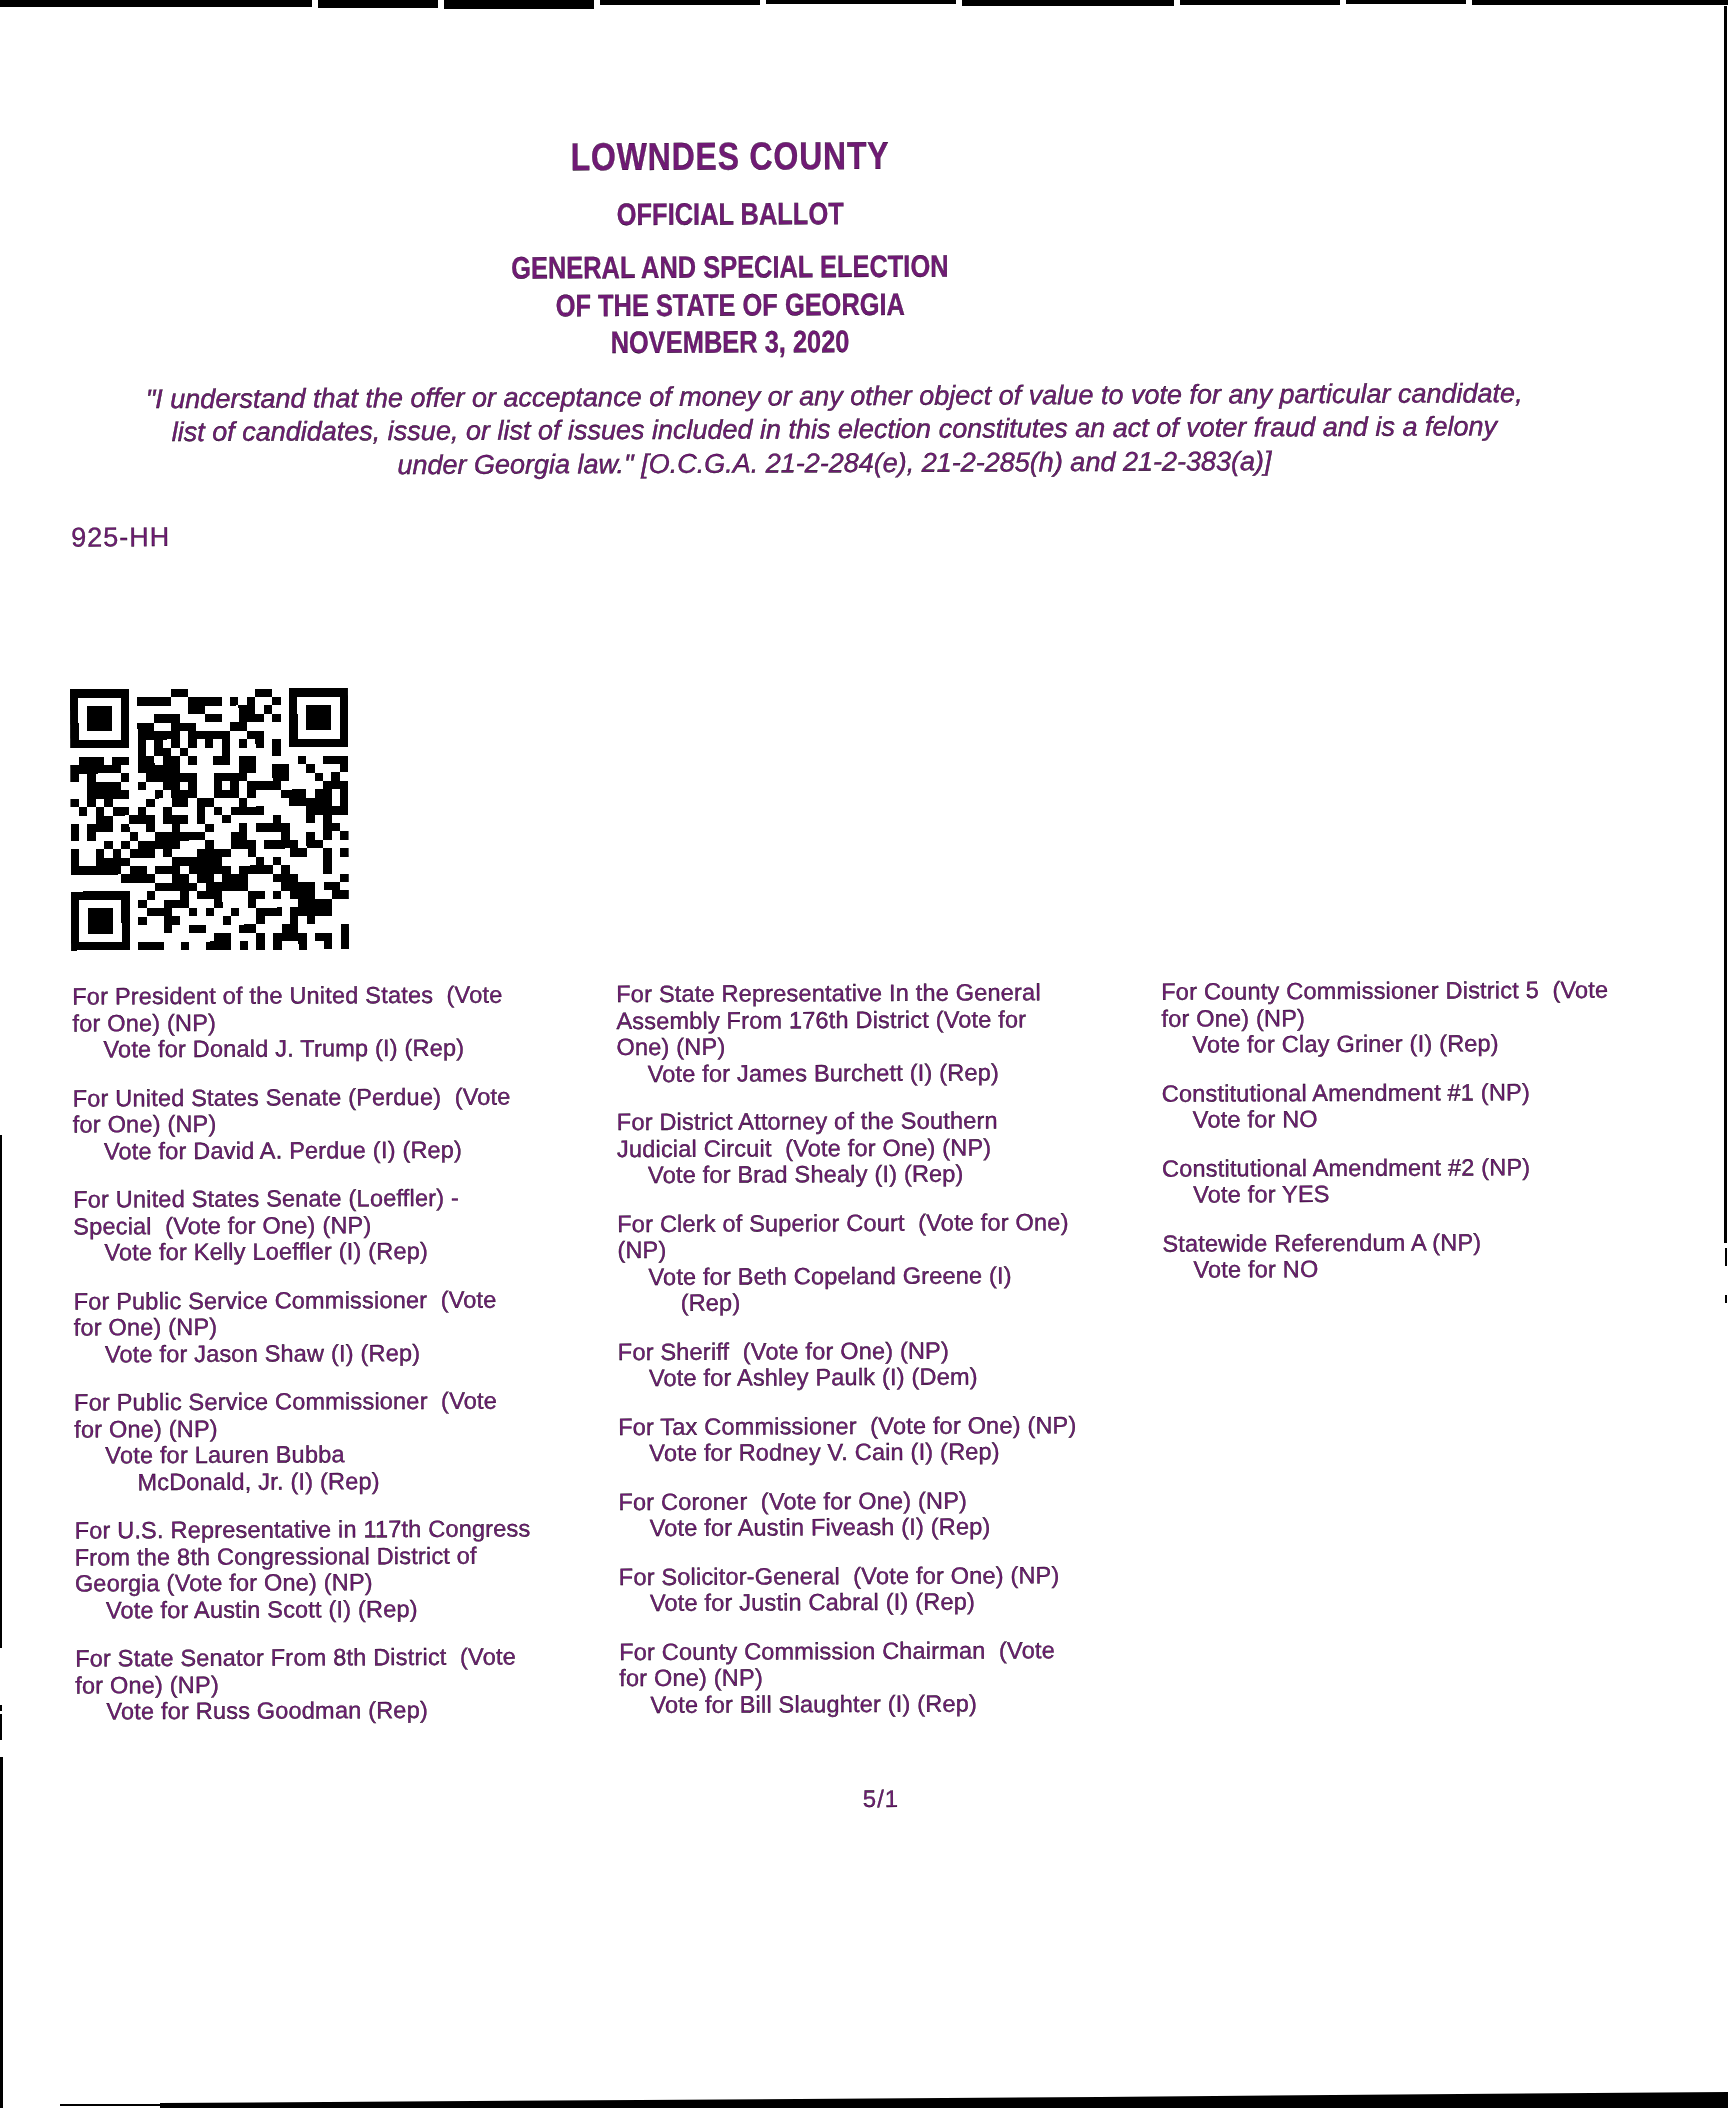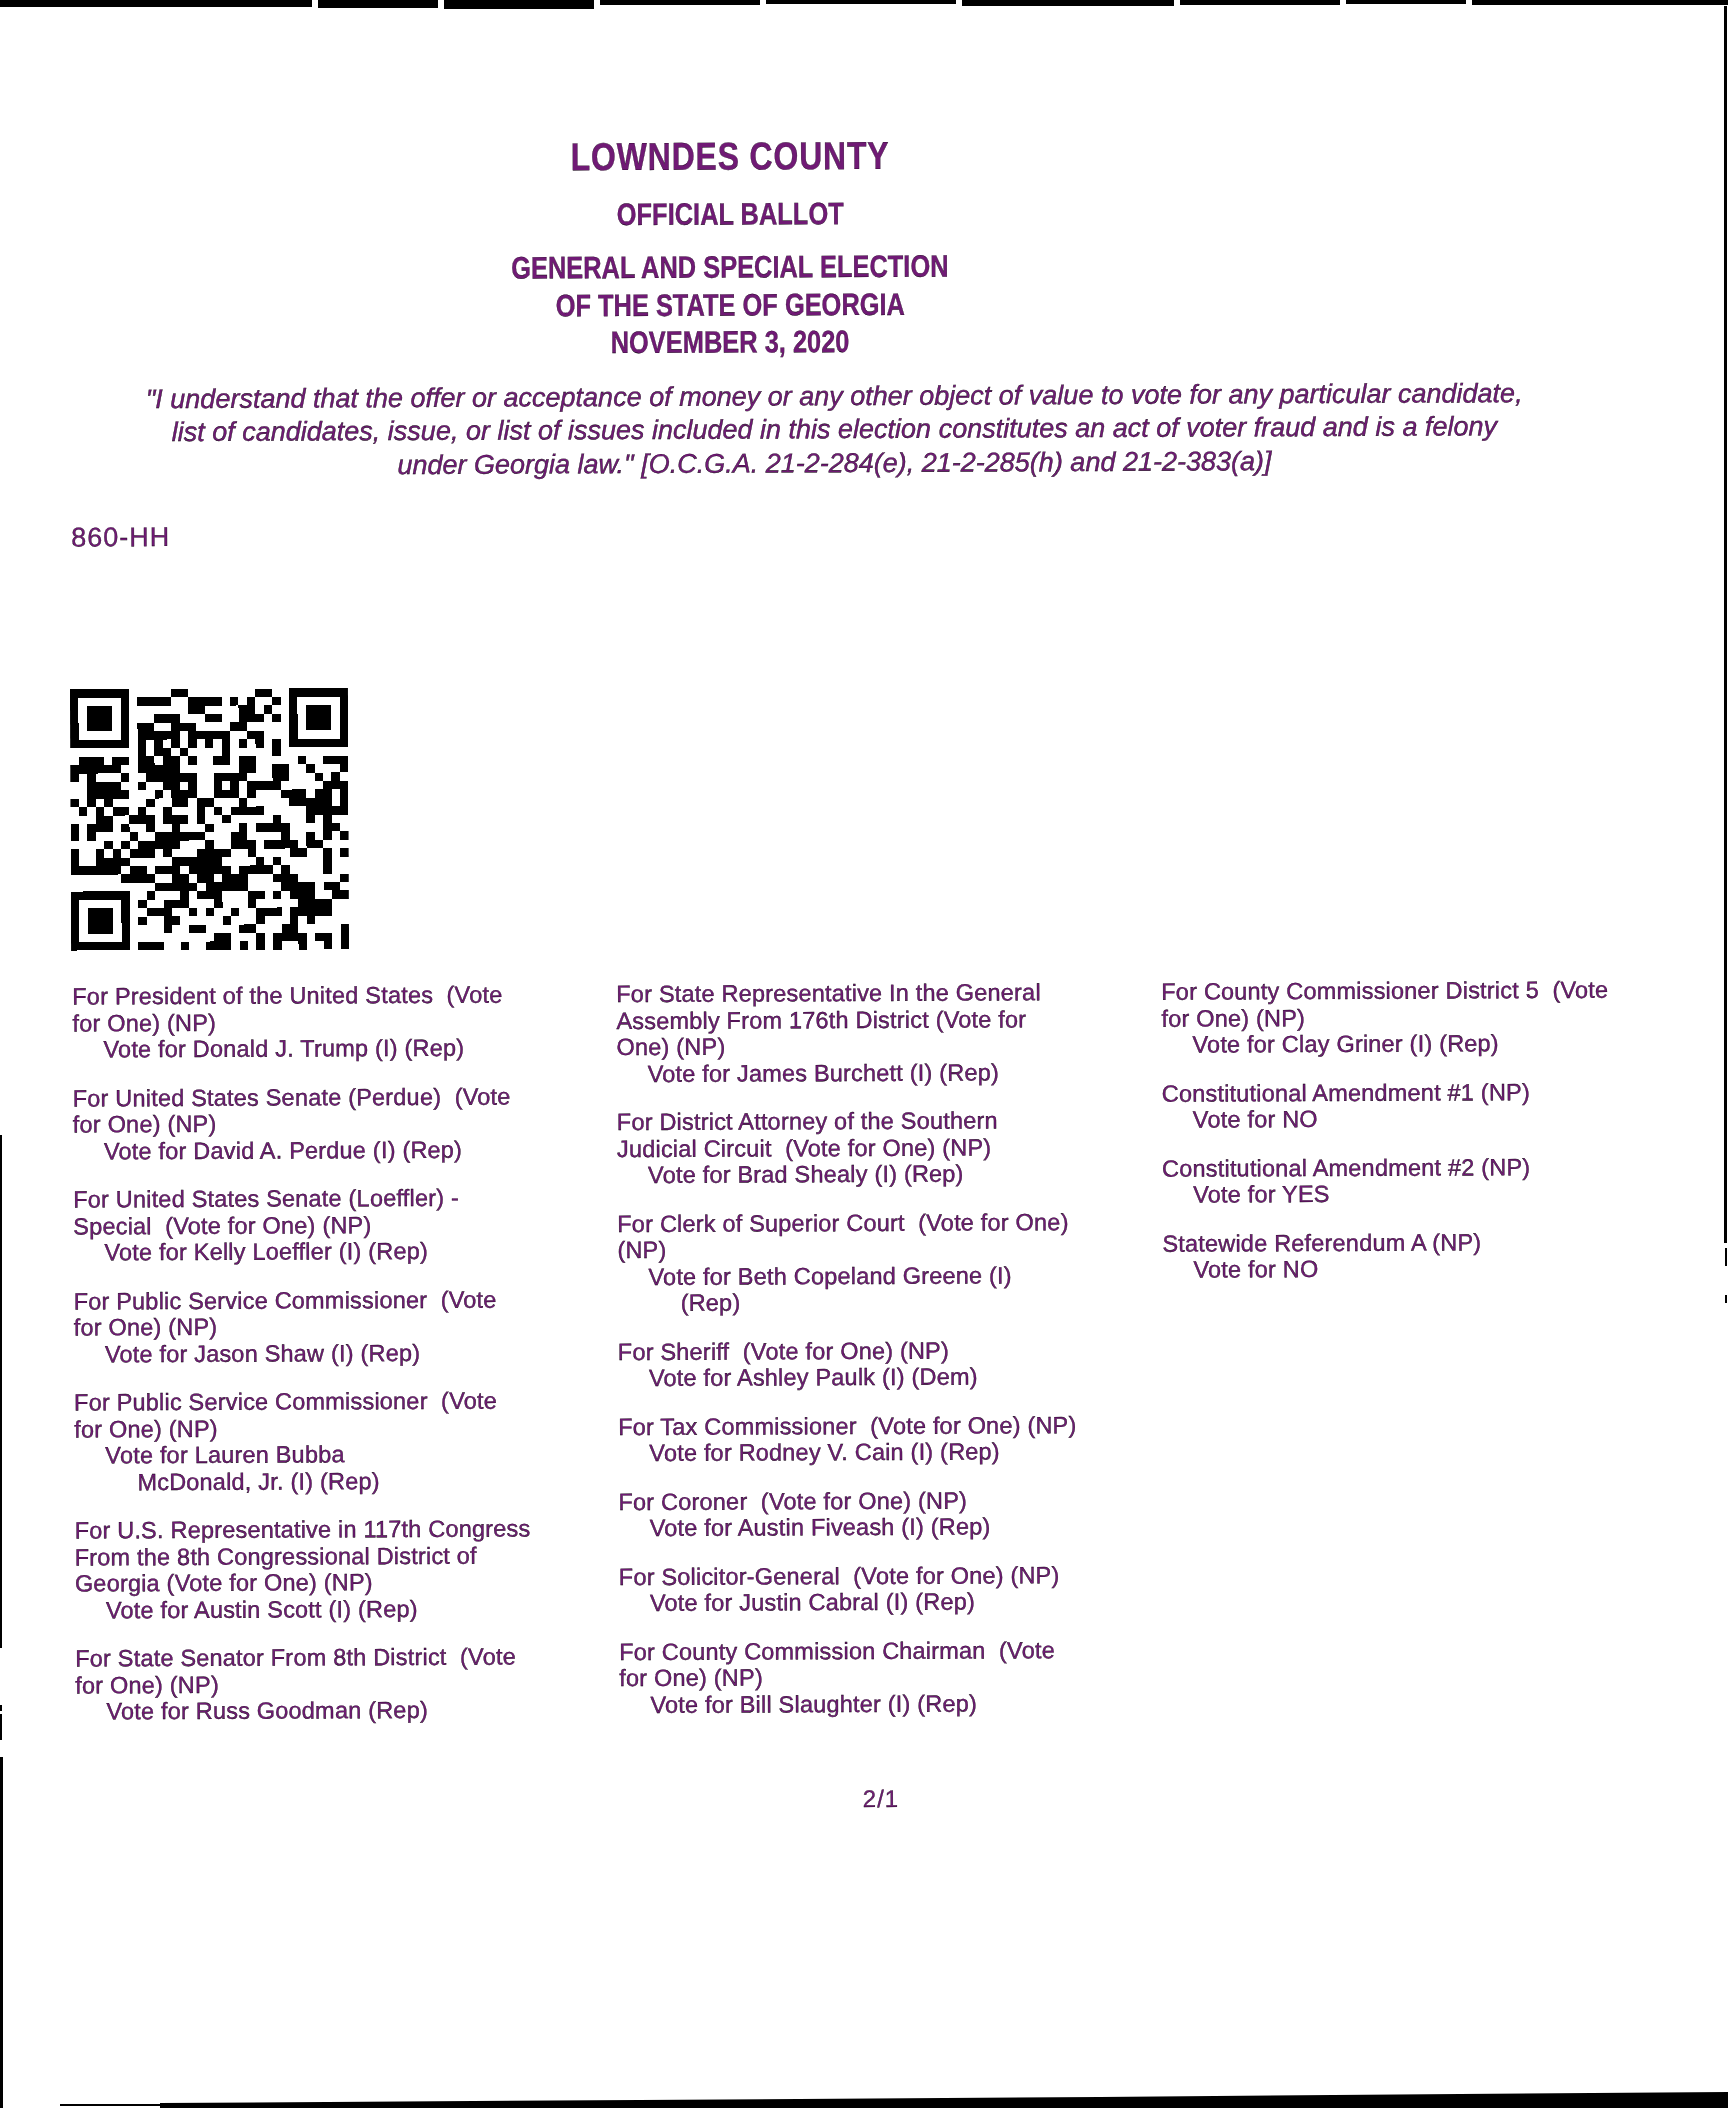--- a/index.html
+++ b/index.html
@@ -41,21 +41,21 @@
     <div class="hdr" id="county"><span>LOWNDES COUNTY</span></div>
     <div class="hdr" id="ballot-type"><span>OFFICIAL BALLOT</span></div>
     <div class="hdr" id="elect1"><span>GENERAL AND SPECIAL ELECTION</span></div>
     <div class="hdr" id="elect2"><span>OF THE STATE OF GEORGIA</span></div>
     <div class="hdr" id="elect3"><span>NOVEMBER 3, 2020</span></div>
 
     <div class="oath" id="oath0">"I understand that the offer or acceptance of money or any other object of value to vote for any particular candidate,</div>
     <div class="oath" id="oath1">list of candidates, issue, or list of issues included in this election constitutes an act of voter fraud and is a felony</div>
     <div class="oath" id="oath2">under Georgia law." [O.C.G.A. 21-2-284(e), 21-2-285(h) and 21-2-383(a)]</div>
 
-    <div id="precinct">860-HH</div>
+    <div id="precinct">925-HH</div>
 
     <svg id="qr" viewBox="0 0 264 248" shape-rendering="crispEdges">
         <rect x="0" y="0" width="8" height="8" fill="#000"></rect>
         <rect x="8" y="0" width="8" height="8" fill="#000"></rect>
         <rect x="16" y="0" width="8" height="8" fill="#000"></rect>
         <rect x="24" y="0" width="8" height="8" fill="#000"></rect>
         <rect x="32" y="0" width="8" height="8" fill="#000"></rect>
         <rect x="40" y="0" width="8" height="8" fill="#000"></rect>
         <rect x="48" y="0" width="8" height="8" fill="#000"></rect>
         <rect x="0" y="8" width="8" height="8" fill="#000"></rect>
@@ -645,21 +645,21 @@
         <div class="contest">
           <div class="line">Constitutional Amendment #2 (NP)</div>
           <div class="line vote-first">Vote for YES</div>
         </div>
         <div class="contest">
           <div class="line">Statewide Referendum A (NP)</div>
           <div class="line vote-first">Vote for NO</div>
         </div>
       </div>
 
-    <div id="pageno">2/1</div>
+    <div id="pageno">5/1</div>
   </div>
 
   <div class="art" style="left:0;top:0;width:312px;height:7px;"></div>
   <div class="art" style="left:318px;top:0;width:120px;height:8px;"></div>
   <div class="art" style="left:444px;top:0;width:150px;height:9px;"></div>
   <div class="art" style="left:600px;top:0;width:160px;height:5px;"></div>
   <div class="art" style="left:766px;top:0;width:190px;height:4px;"></div>
   <div class="art" style="left:962px;top:0;width:212px;height:6px;"></div>
   <div class="art" style="left:1180px;top:0;width:160px;height:5px;"></div>
   <div class="art" style="left:1346px;top:0;width:120px;height:4px;"></div>

